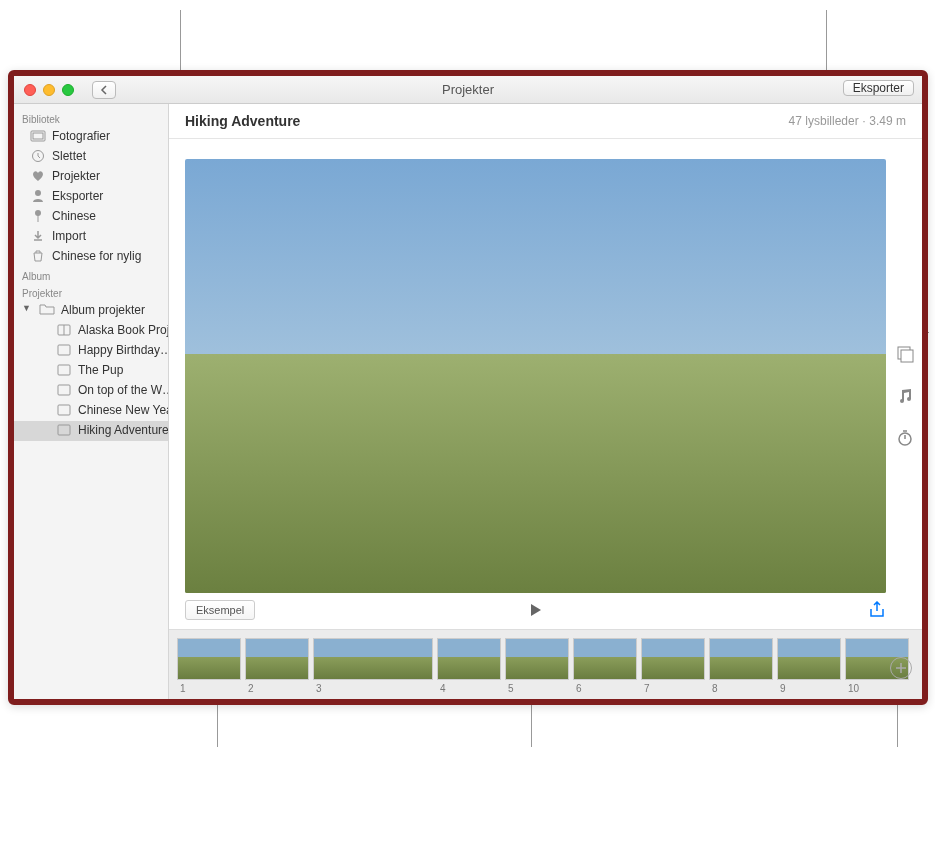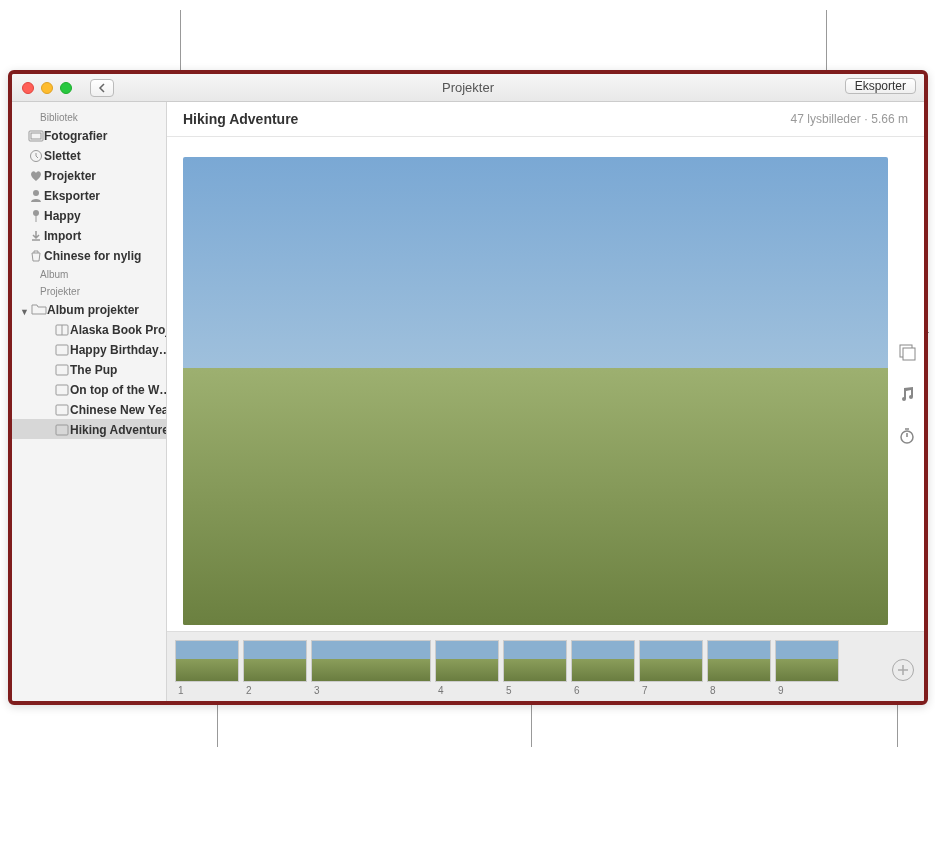--- a/index.html
+++ b/index.html
@@ -1,30 +1,30 @@
 <!DOCTYPE html>
 <html><head>
   <meta charset="utf-8">
   <style>
     * { margin: 0; padding: 0; box-sizing: border-box; font-family: -apple-system, BlinkMacSystemFont, "Helvetica Neue", sans-serif; }
     body { background: #fff; width: 935px; height: 841px; position: relative; }
-    .window { position: absolute; top: 70px; left: 8px; width: 920px; height: 635px; border: 4px solid #7f1d1d; border-radius: 6px; overflow: hidden; background: #fff; box-shadow: 0 2px 10px rgba(0,0,0,0.15); }
+    .window { position: absolute; top: 70px; left: 8px; width: 920px; height: 635px; border: 6px solid #7f1d1d; border-radius: 6px; overflow: hidden; background: #fff; box-shadow: 0 2px 10px rgba(0,0,0,0.15); }
     .titlebar { height: 28px; background: linear-gradient(#f6f6f6,#e8e8e8); border-bottom: 1px solid #ccc; display: flex; align-items: center; position: relative; }
     .traffic { display: flex; gap: 7px; padding-left: 10px; }
     .tl { width: 12px; height: 12px; border-radius: 50%; }
     .tl.r { background: #ff5f57; border: 0.5px solid #e0443e; }
     .tl.y { background: #febc2e; border: 0.5px solid #dea123; }
     .tl.g { background: #28c840; border: 0.5px solid #1dad2c; }
     .backbtn { margin-left: 18px; width: 24px; height: 18px; border: 1px solid #bbb; border-radius: 4px; background: linear-gradient(#fff,#f0f0f0); display:flex;align-items:center;justify-content:center; }
     .title { position: absolute; left:0; right:0; text-align:center; font-size: 13px; color: #555; pointer-events:none; }
     .exportbtn { position:absolute; right: 8px; top:4px; height:16px; padding: 0 9px; font-size:12px; border:1px solid #bbb; border-radius:4px; background:linear-gradient(#fff,#f0f0f0); color:#333; display:flex;align-items:center; }
     .content { display:flex; height: calc(100% - 28px); }
     .sidebar { width: 155px; background: #f4f4f4; border-right: 1px solid #d5d5d5; padding-top: 6px; font-size: 12px; overflow:hidden; }
-    .shead { font-size: 10px; color: #888; padding: 4px 8px 2px; margin-left: 20px; }
-    .sitem { display:flex; align-items:flex-end; padding: 2px 8px 2px 16px; height:20px; color:#333; white-space:nowrap; overflow:hidden; text-overflow:ellipsis;font-weight:bold; }
+    .shead { font-size: 10px; color: #888; padding: 4px 8px 2px; }
+    .sitem { display:flex; align-items:flex-start; gap:6px; padding: 2px 8px 2px 16px; height:20px; color:#333; white-space:nowrap; overflow:hidden; text-overflow:ellipsis; }
     .sitem .ic { width:16px; height:14px; display:flex;align-items:center;justify-content:center; color:#8e8e8e; flex-shrink:0; }
     .sitem.indent2 { padding-left: 42px; }
     .sitem.sel { background: #d7d7d7; }
     .disclosure { width:9px; font-size:9px; color:#666; margin-right:2px; display:inline-block; }
     .main { flex:1; display:flex; flex-direction:column; background:#fff; position:relative; }
     .mheader { height: 35px; display:flex; align-items:center; justify-content:space-between; padding: 0 16px; border-bottom:1px solid #e5e5e5; }
     .mtitle { font-size:14px; font-weight:600; color:#333; }
     .mmeta { font-size:12px; color:#999; }
     .preview { flex:1; padding: 20px 36px 6px 16px; display:flex; flex-direction:column; }
     .photo { flex:1; border-radius:2px; background: linear-gradient(to bottom, #7aa8d4 0%, #9fc0dc 45%, #a8b87a 46%, #7a9050 100%); position:relative; overflow:hidden; }
@@ -113,21 +113,21 @@
           </span>
         <span>Eksporter</span>
       </div>
       <div class="sitem">
         <span class="ic">
             <svg width="14" height="14" viewBox="0 0 14 14">
               <circle cx="7" cy="4" r="3" fill="#999"></circle>
               <rect x="6.5" y="6" width="1" height="7" fill="#999"></rect>
             </svg>
           </span>
-        <span>Happy</span>
+        <span>Chinese</span>
       </div>
       <div class="sitem">
         <span class="ic">
             <svg width="14" height="14" viewBox="0 0 14 14">
               <path d="M7 2 V9 M4 6 L7 9 L10 6 M3 11 H11" stroke="#999" fill="none" stroke-width="1.5"></path>
             </svg>
           </span>
         <span>Import</span>
       </div>
       <div class="sitem">
@@ -199,33 +199,46 @@
               <rect x="1" y="1" width="12" height="10" rx="1" stroke="#999" fill="none"></rect>
             </svg>
           </span>
         <span>Hiking Adventure</span>
       </div>
     </div>
 
     <div class="main">
       <div class="mheader">
         <div class="mtitle">Hiking Adventure</div>
-        <div class="mmeta">47 lysbilleder · 5.66 m</div>
+        <div class="mmeta">47 lysbilleder · 3.49 m</div>
       </div>
       <div class="preview">
         <div class="photo">
           <div class="person p1">
               <div class="head"></div>
               <div class="body"></div>
             </div>
           <div class="person p2">
               <div class="head"></div>
               <div class="body"></div>
             </div>
         </div>
+        <div class="controlbar">
+          <div class="pillbtn">Eksempel</div>
+          <div class="play">
+            <svg width="16" height="16" viewBox="0 0 16 16">
+                <path d="M3 2 L13 8 L3 14 Z" fill="#666"></path>
+              </svg>
+          </div>
+          <div class="share">
+            <svg width="18" height="18" viewBox="0 0 18 18">
+                <path d="M9 1 L9 10 M6 4 L9 1 L12 4 M3 8 V15 H15 V8" stroke="#007aff" fill="none" stroke-width="1.5"></path>
+              </svg>
+          </div>
+        </div>
       </div>
       <div class="thumbrow">
         <div class="thumb">
             <div class="timg"></div>
             <div class="tnum">1</div>
           </div>
         <div class="thumb">
             <div class="timg"></div>
             <div class="tnum">2</div>
           </div>
@@ -249,20 +262,24 @@
             <div class="timg"></div>
             <div class="tnum">7</div>
           </div>
         <div class="thumb">
             <div class="timg"></div>
             <div class="tnum">8</div>
           </div>
         <div class="thumb">
             <div class="timg"></div>
             <div class="tnum">9</div>
+          </div>
+        <div class="thumb">
+            <div class="timg"></div>
+            <div class="tnum">10</div>
           </div>
       </div>
 
       <div class="rtools">
         <div class="tb">
           <svg width="18" height="18" viewBox="0 0 18 18">
               <rect x="2" y="2" width="12" height="12" stroke="#888" fill="none"></rect>
               <rect x="5" y="5" width="12" height="12" stroke="#888" fill="#fff"></rect>
             </svg>
         </div>

